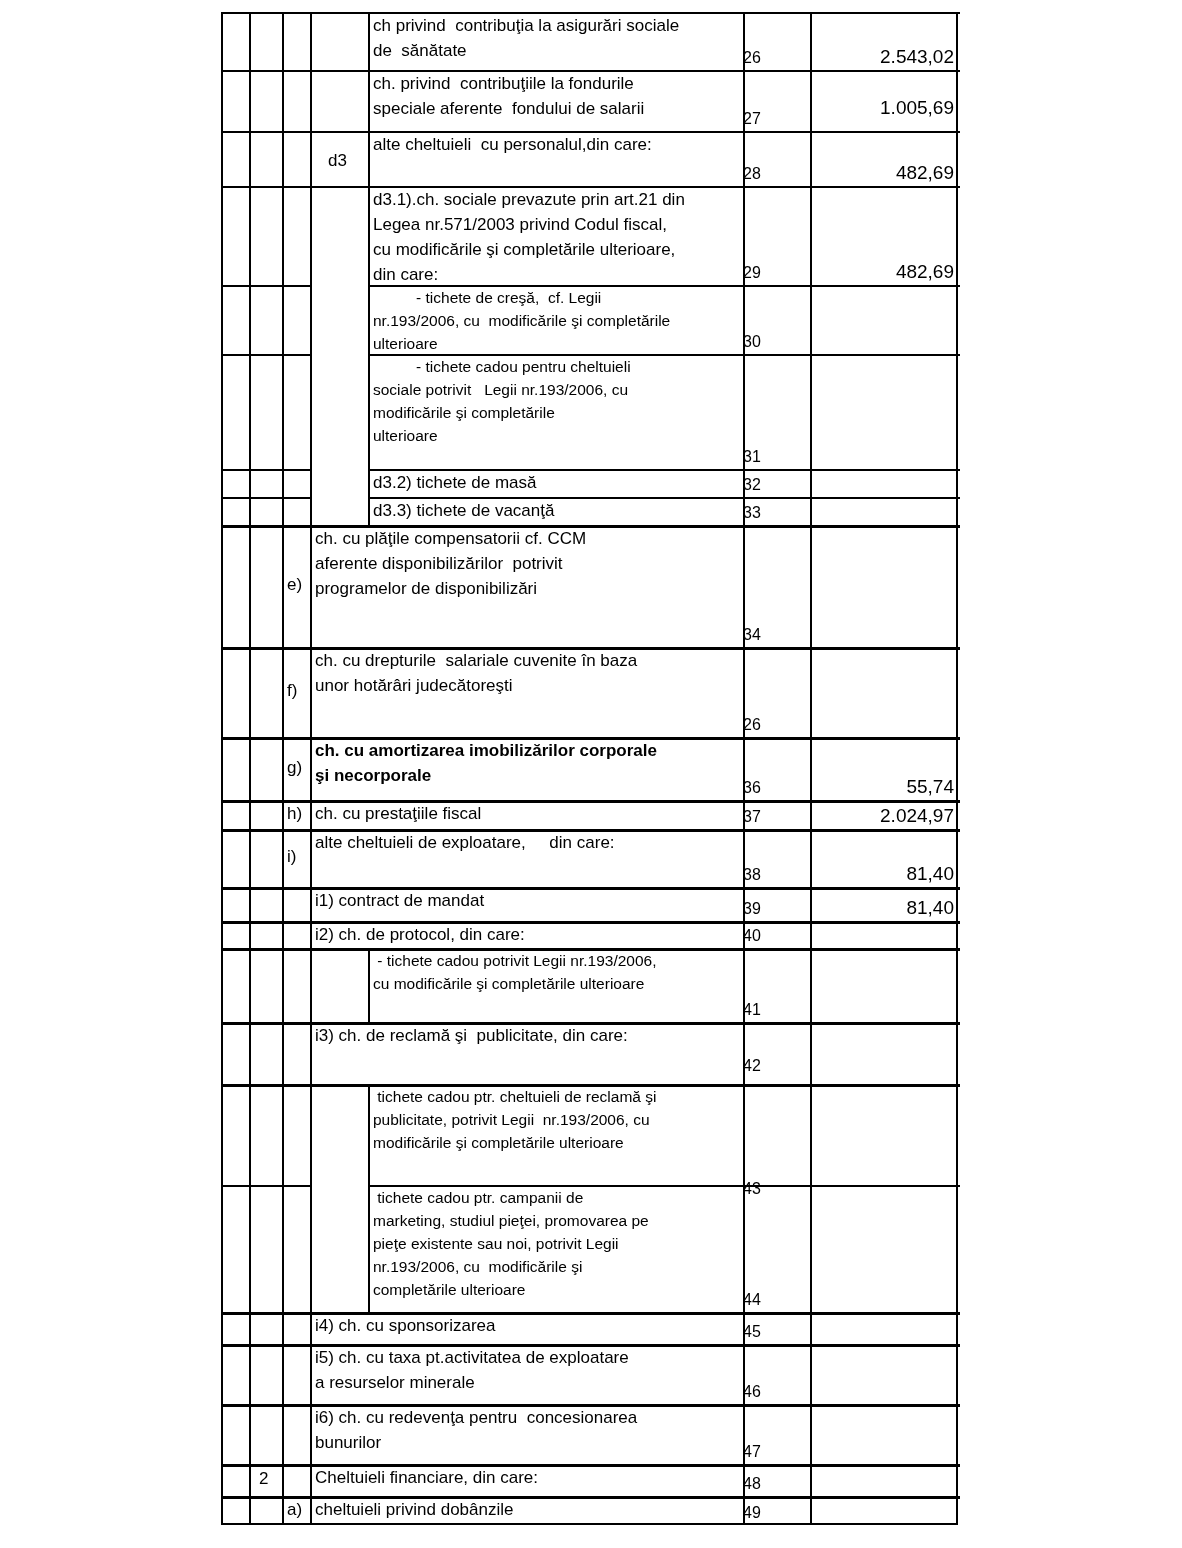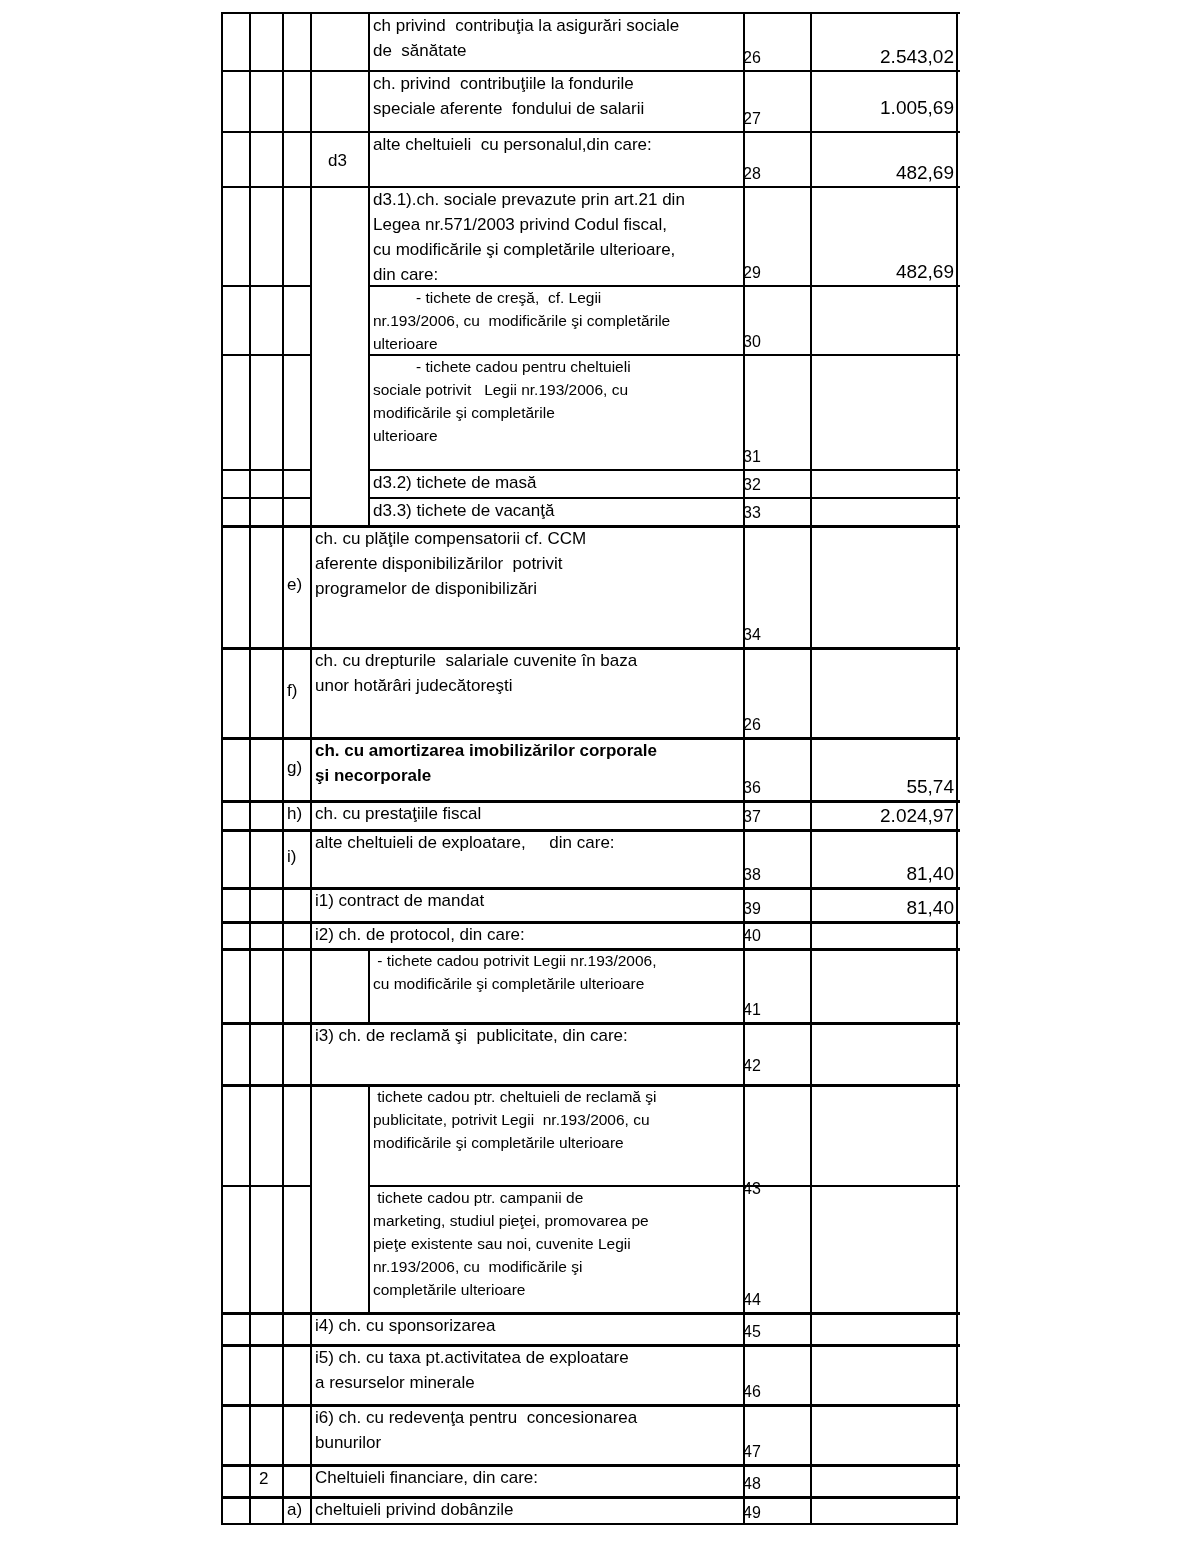--- a/index.html
+++ b/index.html
@@ -258,21 +258,21 @@
       <div class="hline" style="left: 0px; width: 91px; top: 0px;"></div>
       <div class="hline" style="left: 147px; width: 592px; top: 0px;"></div>
       <div class="vline" style="left: 28px; top: 0px; height: 127px;"></div>
       <div class="vline" style="left: 61px; top: 0px; height: 127px;"></div>
       <div class="vline" style="left: 89px; top: 0px; height: 127px;"></div>
       <div class="vline" style="left: 147px; top: 0px; height: 127px;"></div>
       <div class="vline" style="left: 522px; top: 0px; height: 127px;"></div>
       <div class="vline" style="left: 589px; top: 0px; height: 127px;"></div>
       <div class="txt small" style="left: 152px; top: 1px; width: 368px;"> tichete cadou ptr. campanii de
 marketing, studiul pieţei, promovarea pe
-pieţe existente sau noi, cuvenite Legii
+pieţe existente sau noi, potrivit Legii
 nr.193/2006, cu  modificările şi
 completările ulterioare</div>
       <div class="num" style="left: 522px; bottom: 3px;">44</div>
       <div class="val" style="bottom: 2px;"></div>
     </div>
     <div class="row" style="top: 1300px; height: 32px;">
       <div class="hline" style="left: 0px; width: 739px; top: 0px; height: 3px;"></div>
       <div class="vline" style="left: 28px; top: 0px; height: 32px;"></div>
       <div class="vline" style="left: 61px; top: 0px; height: 32px;"></div>
       <div class="vline" style="left: 89px; top: 0px; height: 32px;"></div>

